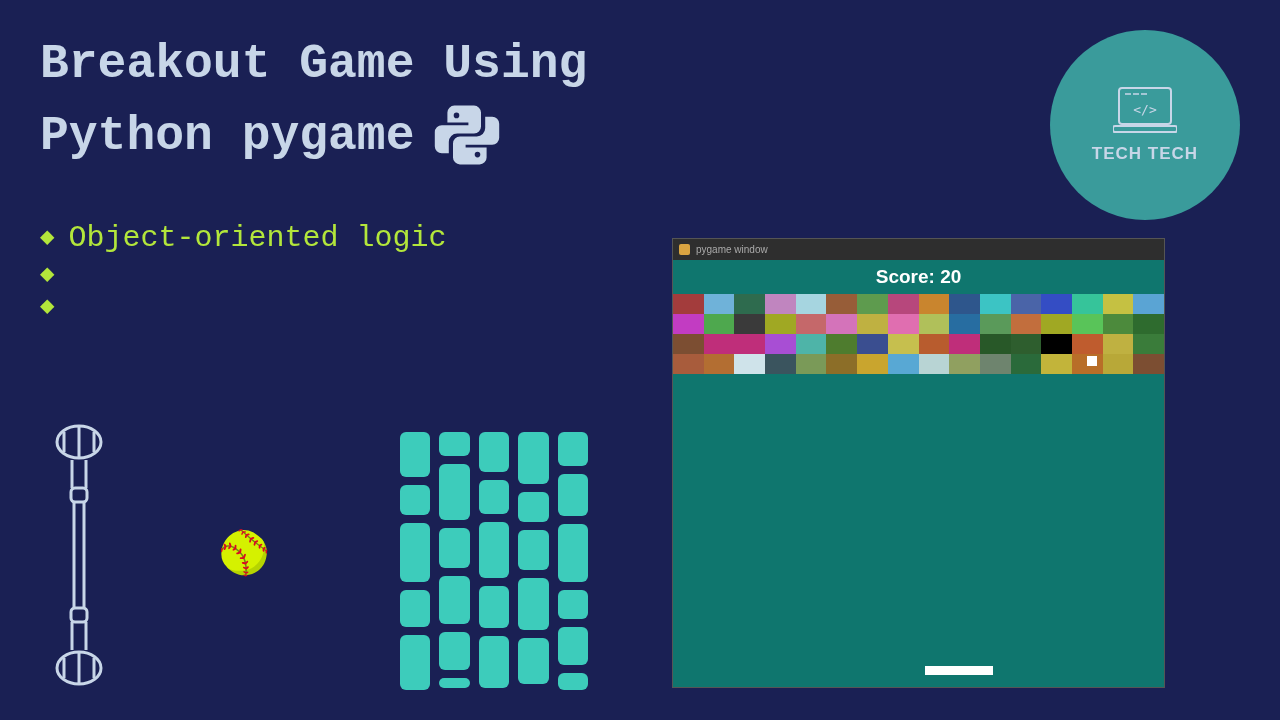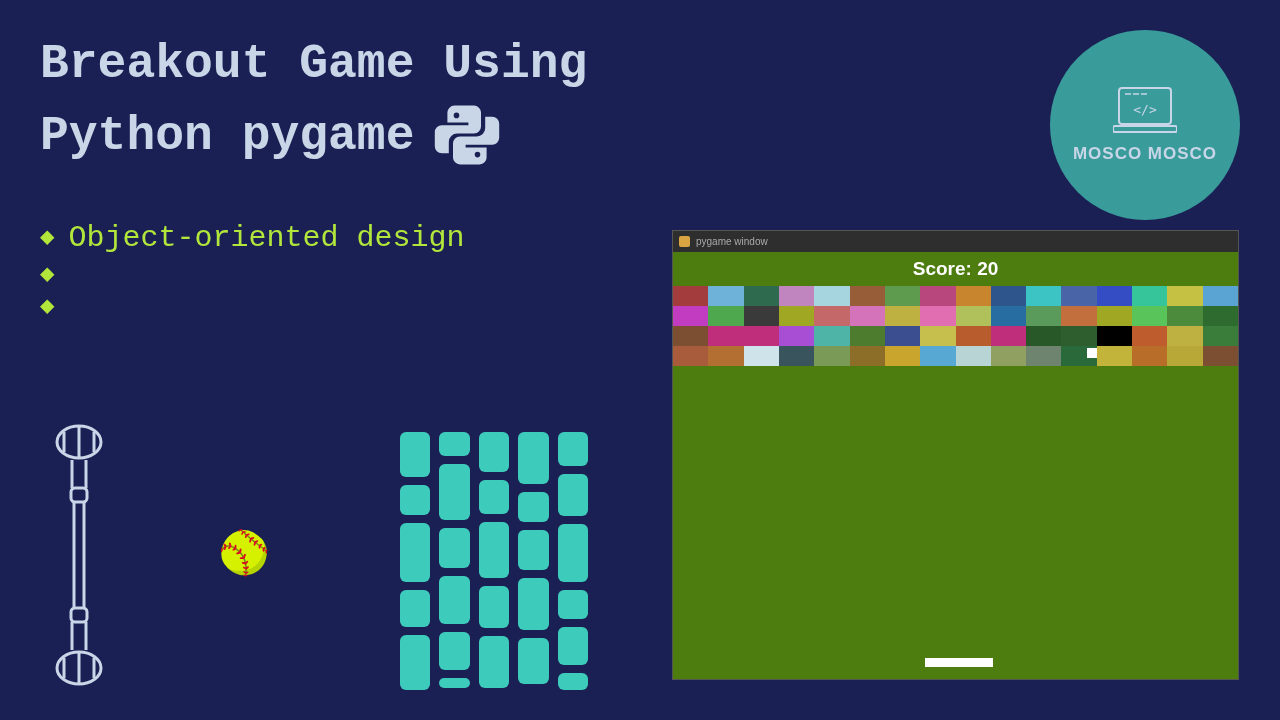--- a/index.html
+++ b/index.html
@@ -99,23 +99,23 @@
     gap: 8px;
     flex: 1;
   }
   .brick {
     background: #3dccbb;
     border-radius: 6px;
     width: 100%;
   }
   .game-window {
     position: absolute;
-    top: 230px;
+    top: 238px;
     left: 672px;
-    width: 567px;
+    width: 493px;
     height: 450px;
     background: #2e2e2e;
     border: 1px solid #555;
   }
   .titlebar {
     height: 21px;
     background: #2e2e2e;
     display: flex;
     align-items: center;
     padding: 0 6px;
@@ -123,21 +123,21 @@
     font-size: 10px;
     color: #aaa;
   }
   .titlebar-icon {
     width: 11px;
     height: 11px;
     background: #d9a441;
     border-radius: 2px;
   }
   .game-area {
-    background: #4d7c0f;
+    background: #0f766e;
     width: 100%;
     height: calc(100% - 21px);
     position: relative;
   }
   .score {
     position: absolute;
     top: 6px;
     left: 0;
     right: 0;
     text-align: center;
@@ -195,27 +195,27 @@
 
 <div class="logo-badge">
   <svg class="logo-laptop" viewBox="0 0 64 48">
     <rect x="6" y="2" width="52" height="36" rx="3" fill="none" stroke="#c8d6e8" stroke-width="2"></rect>
     <rect x="0" y="40" width="64" height="6" rx="2" fill="none" stroke="#c8d6e8" stroke-width="2"></rect>
     <line x1="12" y1="8" x2="18" y2="8" stroke="#c8d6e8" stroke-width="1.5"></line>
     <line x1="20" y1="8" x2="26" y2="8" stroke="#c8d6e8" stroke-width="1.5"></line>
     <line x1="28" y1="8" x2="34" y2="8" stroke="#c8d6e8" stroke-width="1.5"></line>
     <text x="32" y="28" text-anchor="middle" fill="#c8d6e8" font-size="13" font-family="monospace">&lt;/&gt;</text>
   </svg>
-  <div class="logo-text">MOSCO MOSCO</div>
+  <div class="logo-text">TECH TECH</div>
 </div>
 
 <div class="bullets">
   <div class="bullet-row">
       <span class="diamond">◆</span>
-      <span>Object-oriented design</span>
+      <span>Object-oriented logic</span>
     </div>
   <div class="bullet-row">
       <span class="diamond">◆</span>
     </div>
   <div class="bullet-row">
       <span class="diamond">◆</span>
     </div>
 </div>
 
 <svg class="paddle-icon" viewBox="0 0 62 270">

